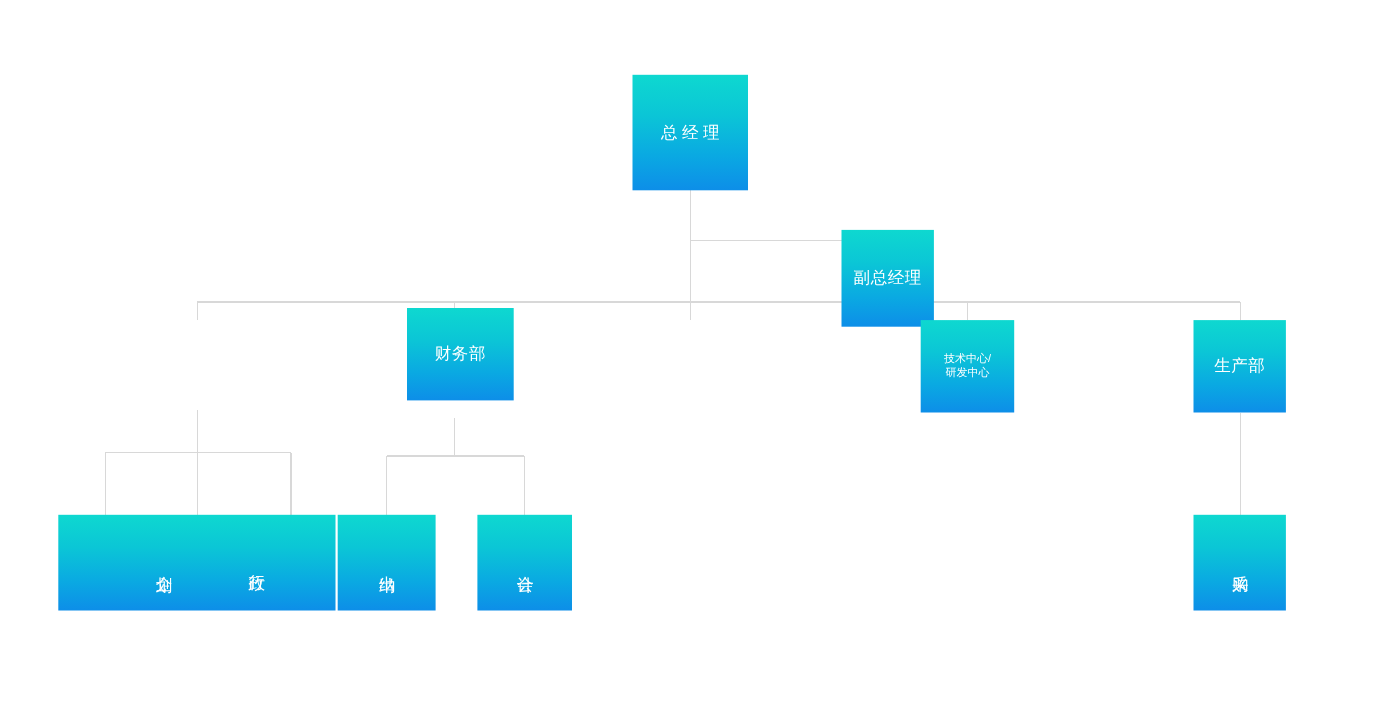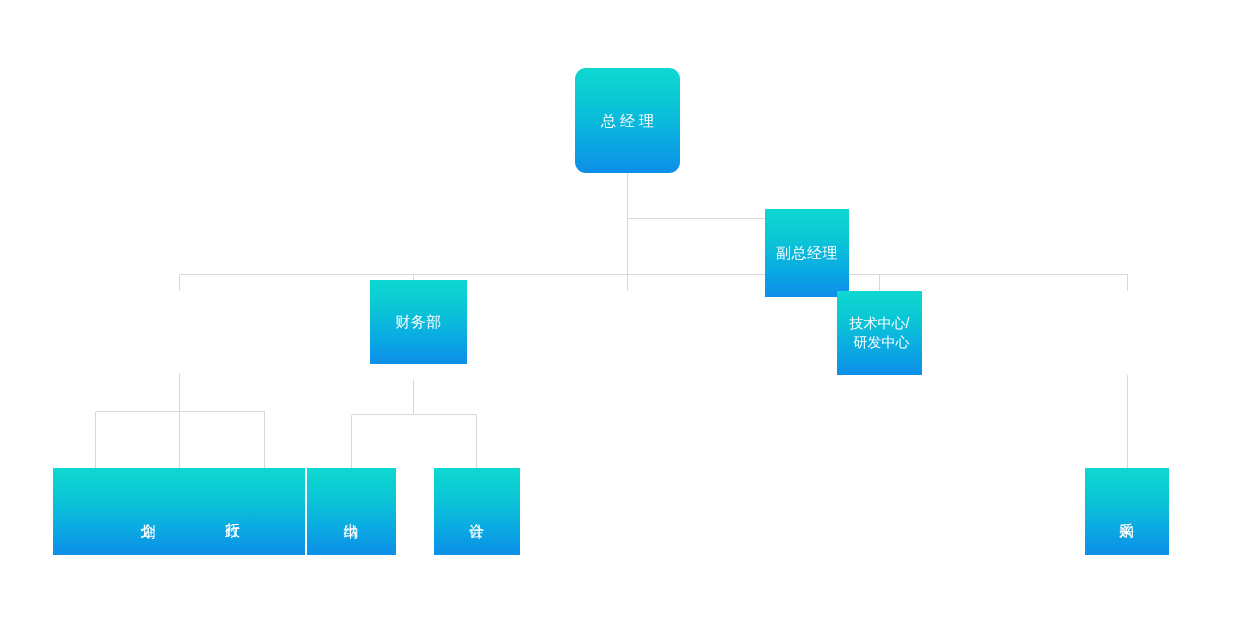--- a/index.html
+++ b/index.html
@@ -49,24 +49,23 @@
   .lbl-h {
     font-size: 15px;
     letter-spacing: 0.5px;
   }
   .lbl-h.spaced {
     letter-spacing: 4px;
     text-indent: 4px;
     font-size: 15px;
   }
   .lbl-h.two-line {
-    font-size: 14px;
+    font-size: 10px;
     letter-spacing: 0px;
     line-height: 1.35;
-    text-align: right;
   }
   
   .lbl-v {
     font-size: 15px;
     writing-mode: vertical-rl;
     text-orientation: upright;
     letter-spacing: 1px;
     line-height: 1;
   }
   
@@ -116,39 +115,42 @@
 
       <line x1="413.5" y1="380" x2="413.5" y2="414.5"></line>
       <line x1="351.5" y1="414.5" x2="476.5" y2="414.5"></line>
       <line x1="351.5" y1="414.5" x2="351.5" y2="468"></line>
       <line x1="476.5" y1="414.5" x2="476.5" y2="468"></line>
 
       <line x1="1127.5" y1="375" x2="1127.5" y2="468"></line>
     </g>
   </svg>
 
-  <div class="node" style="left:575px; top:68px; width:105px; height:105px;border-radius:11px;">
+  <div class="node" style="left:575px; top:68px; width:105px; height:105px;">
     <span class="node-label lbl-h spaced">总经理</span>
   </div>
 
   <div class="node" style="left:765px; top:172px; width:84px; height:88px;margin-top:37px;">
     <span class="node-label lbl-h">副总经理</span>
   </div>
 
 
   <div class="node" style="left:370px; top:280px; width:97px; height:84px;">
     <span class="node-label lbl-h">财务部</span>
   </div>
 
 
   <div class="node" style="left:837px; top:291px; width:85px; height:84px;">
     <span class="node-label lbl-h two-line">技术中心/
 研发中心</span>
   </div>
 
+  <div class="node" style="left:1085px; top:291px; width:84px; height:84px;">
+    <span class="node-label lbl-h">生产部</span>
+  </div>
 
   <div class="node-merged" style="left:53px; top:468px; width:252px; height:87px;">
     <div class="merged-cell" style="left:53px; width:85px;">
       <span class="node-label lbl-v">企划</span>
     </div>
     <div class="merged-cell" style="left:138px; width:84px;">
       <span class="node-label lbl-v">行政</span>
     </div>
     <div class="merged-cell" style="left:222px; width:84px;">
       <span class="node-label lbl-v">人资</span>

